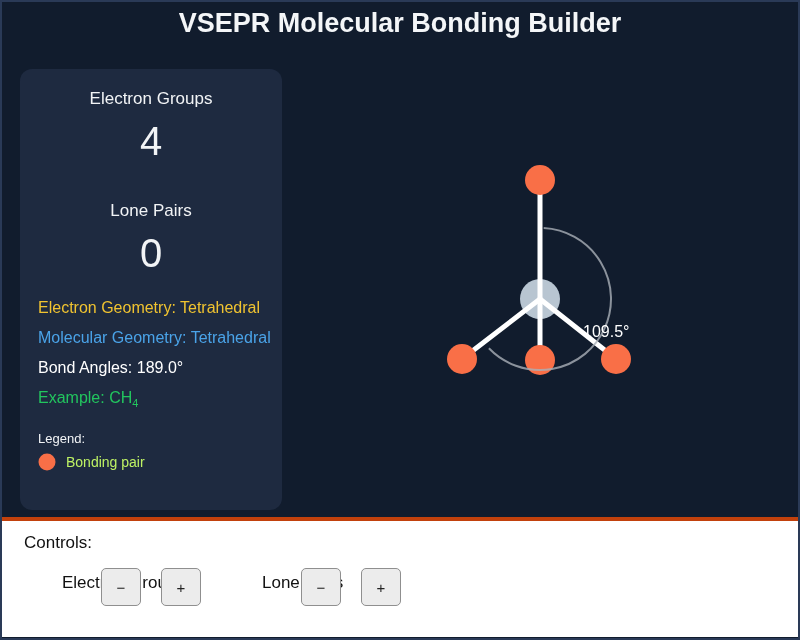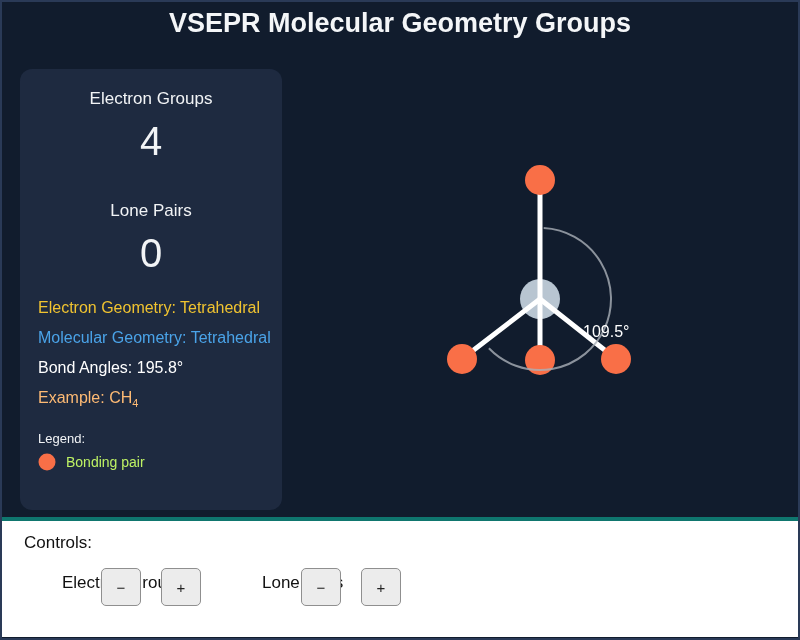--- a/index.html
+++ b/index.html
@@ -35,34 +35,34 @@
     overflow: hidden;
   }
   .stat-label { text-align: center; font-size: 17px; }
   .stat-value { text-align: center; font-size: 40px; margin-top: 8px; line-height: 48px; }
   .stat-label.second { margin-top: 36px; }
   .geo-block { margin-top: 16px; }
   .geo-line { font-size: 16px; line-height: 30px; white-space: nowrap; }
   .geo-line.gold  { color: #f0c330; }
   .geo-line.blue  { color: #4aa3e8; }
   .geo-line.white { color: #ffffff; }
-  .geo-line.green { color: #fdba74; }
+  .geo-line.green { color: #22c55e; }
   .geo-line sub { font-size: 11px; }
   .legend-block { margin-top: 12px; }
   .legend-title { font-size: 13px; line-height: 18px; }
   .legend-row { display: flex; align-items: center; gap: 10px; height: 21px; margin-top: 3px; }
   .legend-row .licon { flex: 0 0 auto; display: block; }
   .legend-row .ltext { font-size: 14px; color: #bef264; }
   
   .molecule { position: absolute; left: 0; top: 0; pointer-events: none; }
   
   .controls {
     position: absolute; left: 2px; right: 2px; top: 517px; bottom: 3px;
     background: #ffffff;
-    border-top: 4px solid #0f766e;
+    border-top: 4px solid #c2410c;
     color: #111111;
   }
   .controls-heading { position: absolute; left: 22px; top: 12px; font-size: 17px; }
   .ctrl-label { position: absolute; top: 52px; font-size: 17px; white-space: nowrap; }
   .ctrl-label.first  { left: 60px; }
   .ctrl-label.second { left: 260px; }
   .stepper-btn {
     position: absolute; top: 47px;
     width: 40px; height: 38px;
     background: #ececec;
@@ -76,32 +76,32 @@
   .stepper-btn.m1 { left: 99px; }
   .stepper-btn.p1 { left: 159px; }
   .stepper-btn.m2 { left: 299px; }
   .stepper-btn.p2 { left: 359px; }
 </style>
 </head>
 <body>
 
 <div class="page">
 
-  <h1 class="app-title">VSEPR Molecular Geometry Groups</h1>
+  <h1 class="app-title">VSEPR Molecular Bonding Builder</h1>
 
   <div class="info-panel">
     <div class="stat-label">Electron Groups</div>
     <div class="stat-value">4</div>
     <div class="stat-label second">Lone Pairs</div>
     <div class="stat-value">0</div>
 
     <div class="geo-block">
       <div class="geo-line gold">Electron Geometry: Tetrahedral</div>
       <div class="geo-line blue">Molecular Geometry: Tetrahedral</div>
-      <div class="geo-line white">Bond Angles: 195.8°</div>
+      <div class="geo-line white">Bond Angles: 189.0°</div>
       <div class="geo-line green"><span>Example: CH</span><sub>4</sub></div>
     </div>
 
     <div class="legend-block">
       <div class="legend-title">Legend:</div>
       <div class="legend-row">
         <svg class="licon" width="18" height="18">
             <circle cx="9" cy="9" r="8.5" fill="#f96f47"></circle>
           </svg>
         <span class="ltext">Bonding pair</span>

